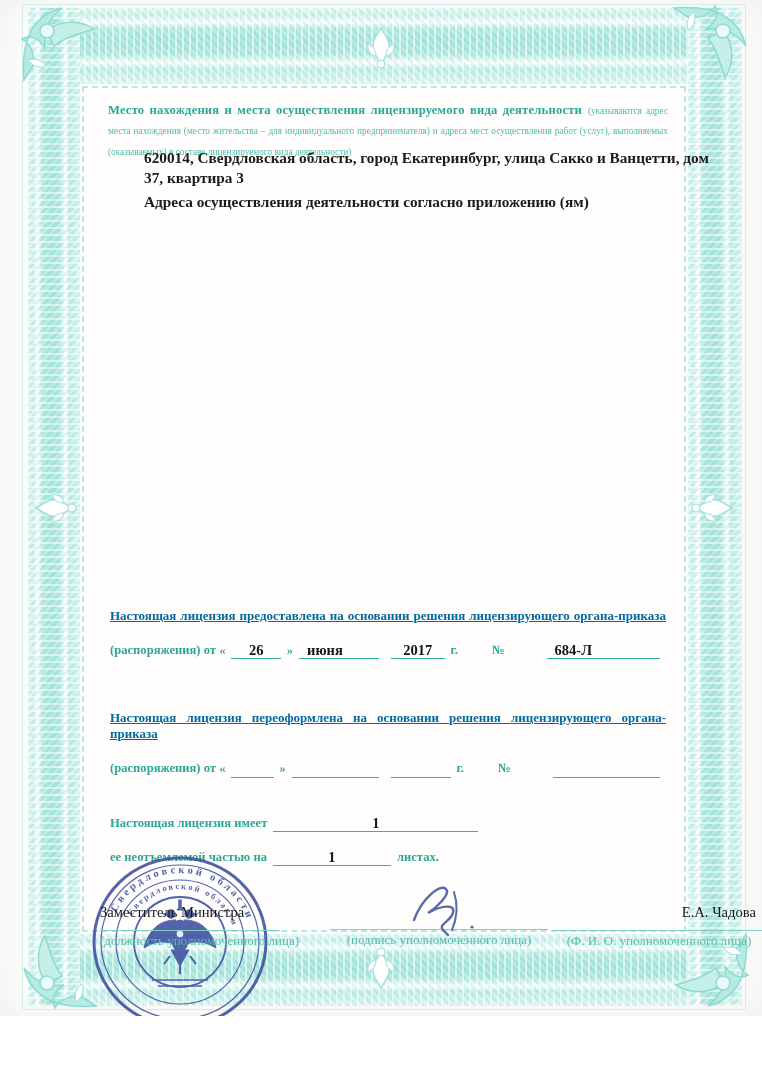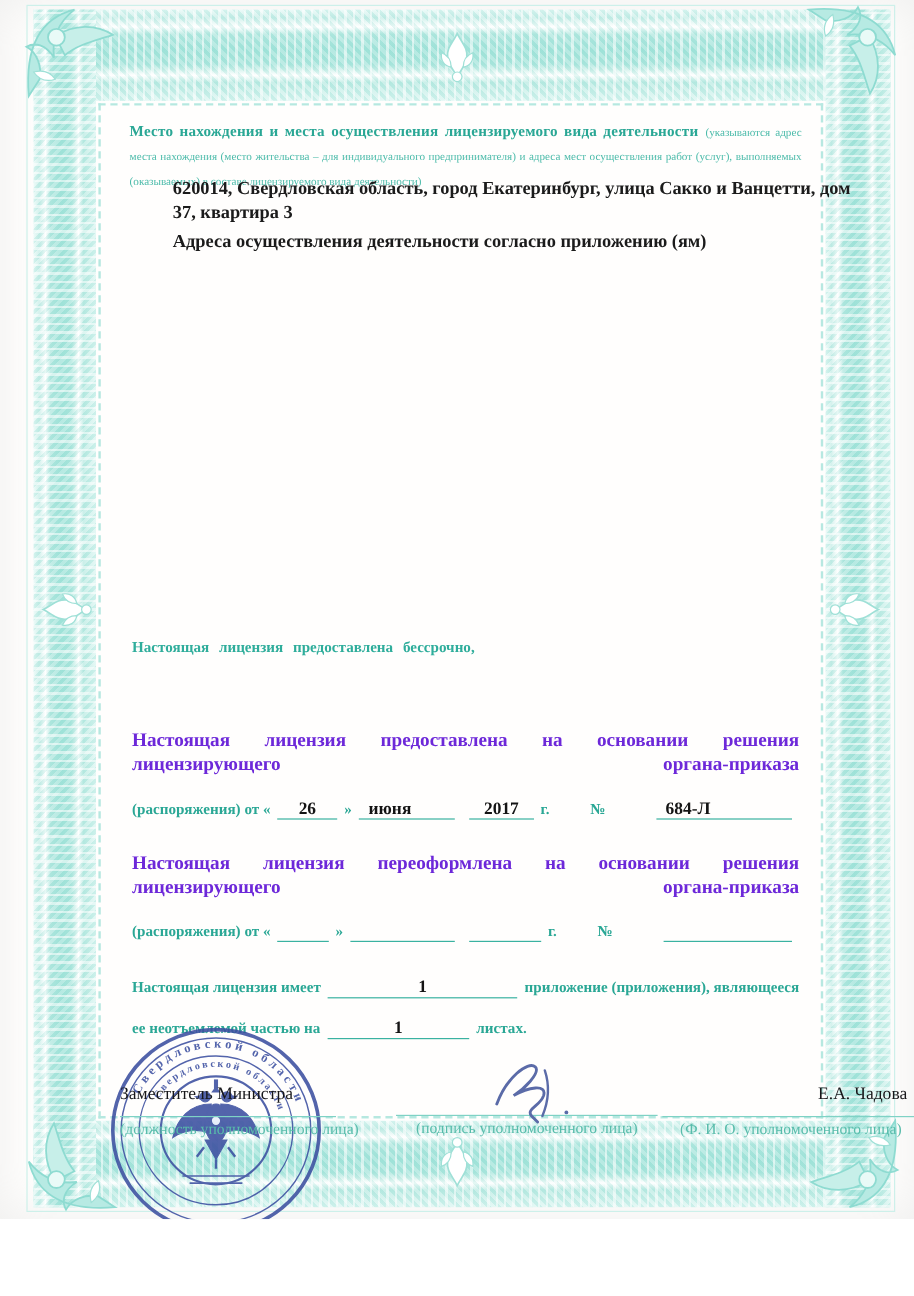--- a/index.html
+++ b/index.html
@@ -50,22 +50,22 @@
   .content{position:absolute;inset:0;}
   .loc{position:absolute;left:108px;top:99px;width:560px;margin:0;
     text-align:justify;line-height:1.28;}
   .loc-h{font-weight:bold;font-size:12.6px;color:#2aa795;letter-spacing:.2px;}
   .loc-n{font-size:9.3px;color:#4cbbaa;}
   .addr{position:absolute;left:108px;top:148px;width:566px;color:#1b1b1b;margin-left:36px;}
   .addr p{margin:0 0 3px 0;font-weight:bold;font-size:15.3px;line-height:1.33;}
   .termless{position:absolute;left:110px;top:532px;margin:0;
     font-weight:bold;font-size:12.6px;color:#2fad9b;word-spacing:5px;}
   .sec{position:absolute;left:110px;width:556px;}
-  .sec .intro{margin:0;font-weight:bold;font-size:16px;color:#6d28d9;
-    text-align:justify;text-align-last:justify;line-height:1.25;}
+  .sec .intro{margin:0;font-weight:bold;font-size:13px;color:#0369a1;
+    text-align:justify;text-align-last:justify;line-height:1.25;text-decoration:underline;}
   .row{display:flex;align-items:center;margin-top:17px;white-space:nowrap;}
   .t{font-weight:bold;font-size:12.6px;color:#2aa795;}
   .blank{display:inline-block;border-bottom:1.5px solid #3ab2a1;
     text-align:center;margin:0 6px;height:17px;}
   .blank b{font-size:14.5px;color:#141414;font-weight:bold;}
   .blank.al{text-align:left;padding-left:8px;}
   .w74{width:74px;} .w112{width:108px;} .w84{width:80px;} .w168{width:158px;margin-left:42px;}
   .w60{width:62px;} .w130{width:128px;} .w90{width:88px;}
   .w200{width:205px;} .w120{width:118px;}
   .gap{margin-left:34px;}
@@ -171,21 +171,20 @@
     <p class="loc">
       <span class="loc-h">Место нахождения и места осуществления лицензируемого вида деятельности</span>
       <span class="loc-n">(указываются адрес места нахождения (место жительства – для индивидуального предпринимателя) и адреса мест осуществления работ (услуг), выполняемых (оказываемых) в составе лицензируемого вида деятельности)</span>
     </p>
 
     <div class="addr">
       <p>620014, Свердловская область, город Екатеринбург, улица Сакко и Ванцетти, дом 37, квартира 3</p>
       <p>Адреса осуществления деятельности согласно приложению (ям)</p>
     </div>
 
-    <p class="termless">Настоящая  лицензия  предоставлена  бессрочно,</p>
 
     <div class="sec" style="top:608px">
       <p class="intro">Настоящая лицензия предоставлена на основании решения лицензирующего органа-приказа</p>
       <div class="row">
         <span class="t">(распоряжения)  от «</span>
         <span class="blank w74"><b>26</b></span>
         <span class="t">»</span>
         <span class="blank w112 al"><b>июня</b></span>
         <span class="blank w84"><b>2017</b></span>
         <span class="t">г.</span>
@@ -205,21 +204,20 @@
         <span class="t">г.</span>
         <span class="t gap">№</span>
         <span class="blank w168"><b></b></span>
       </div>
     </div>
 
     <div class="sec attach" style="top:814px">
       <div class="row">
         <span class="t">Настоящая лицензия имеет</span>
         <span class="blank w200"><b>1</b></span>
-        <span class="t">приложение (приложения), являющееся</span>
       </div>
       <div class="row">
         <span class="t">ее неотъемлемой частью на</span>
         <span class="blank w120"><b>1</b></span>
         <span class="t">листах.</span>
       </div>
     </div>
 
     <div class="sig-row">
       <div class="col c1">

